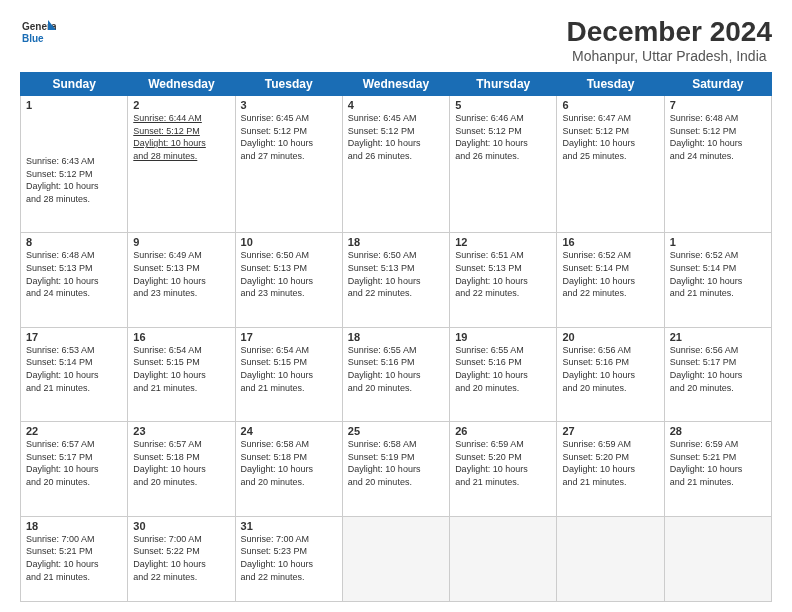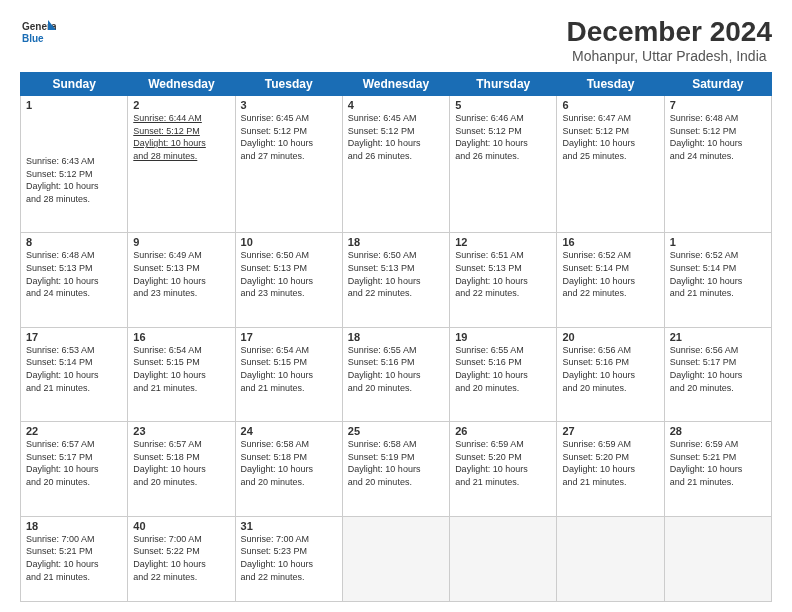--- a/index.html
+++ b/index.html
@@ -322,21 +322,21 @@
         </tr>
         <tr class="last-row">
           <td>
             <span class="day-num">18</span>
             <div class="day-info" style="white-space: pre-line;">Sunrise: 7:00 AM
 Sunset: 5:21 PM
 Daylight: 10 hours
 and 21 minutes.</div>
           </td>
           <td>
-            <span class="day-num">40</span>
+            <span class="day-num">30</span>
             <div class="day-info" style="white-space: pre-line;">Sunrise: 7:00 AM
 Sunset: 5:22 PM
 Daylight: 10 hours
 and 22 minutes.</div>
           </td>
           <td>
             <span class="day-num">31</span>
             <div class="day-info" style="white-space: pre-line;">Sunrise: 7:00 AM
 Sunset: 5:23 PM
 Daylight: 10 hours

